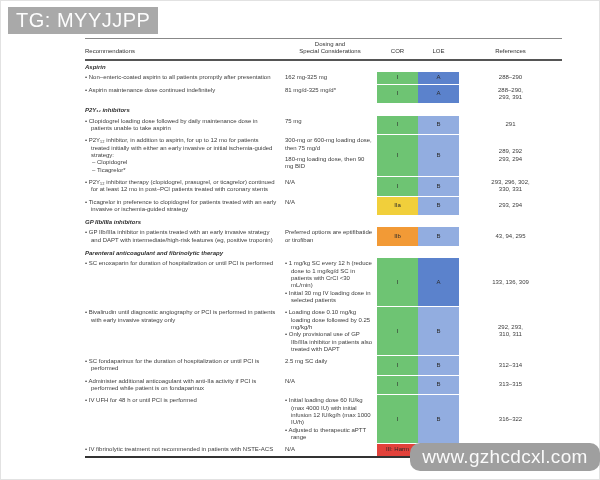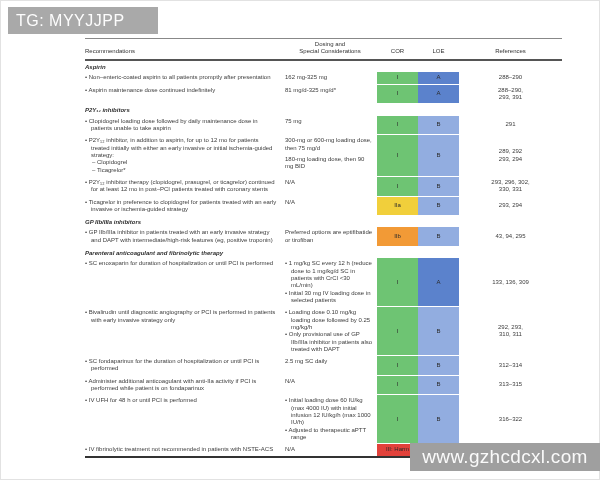--- a/index.html
+++ b/index.html
@@ -10,21 +10,21 @@
     position:relative;
     overflow:hidden;
     color:#3c3c3c;
     box-shadow: inset 0 0 0 1px #e2e2e2;
   }
   .titlebar {
     position:absolute; left:8px; top:7px;
     width:150px; height:27px;
     background:#a9a9a9;
     color:#fdfdfd;
-    font-size:16px; line-height:27px;
+    font-size:20px; line-height:27px;
     padding-left:8px;
     letter-spacing:0.5px;
     white-space:nowrap;
   }
   .guideline-table {
     position:absolute; left:85px; top:38px; width:477px;
     font-size:6px; line-height:1.22;
     border-bottom:2px solid #333;
   }
   .grid-row {
@@ -70,20 +70,21 @@
   }
   .watermark {
     position:absolute;
     left:410px; top:443px;
     width:190px; height:28px;
     background:#9f9f9f;
     color:#fafafa;
     font-size:19px;
     display:flex; align-items:center; justify-content:center;
     letter-spacing:0.3px;
+    border-radius:10px;
   }
 </style>
 </head>
 <body>
 
 <div class="titlebar">TG: MYYJJPP</div>
 
 <div class="guideline-table">
 
   <div class="grid-row thead">

